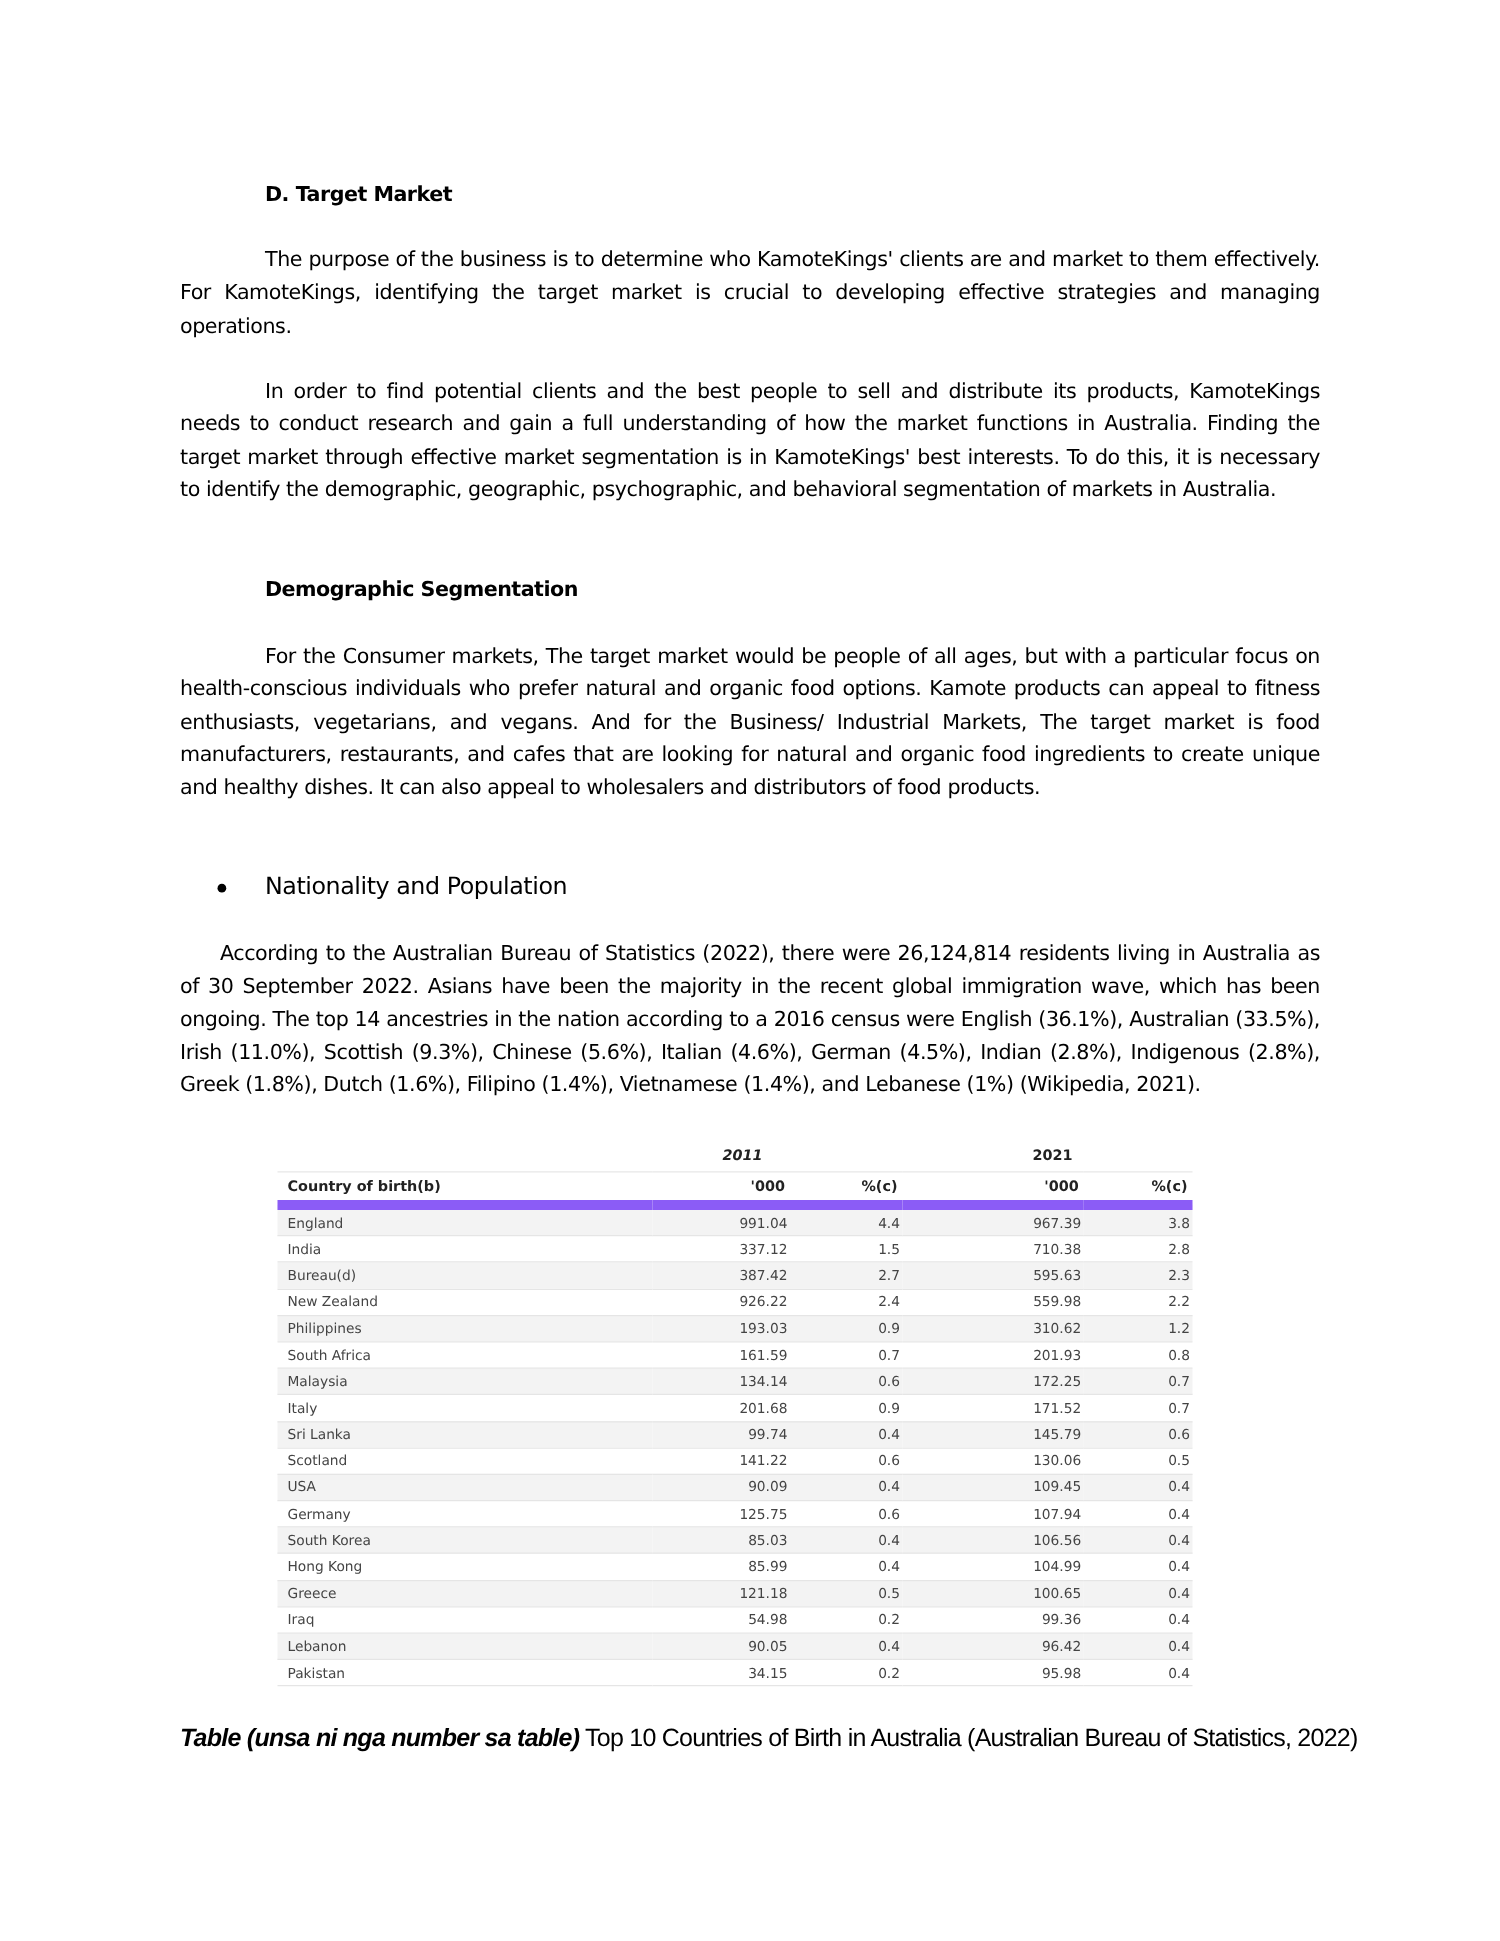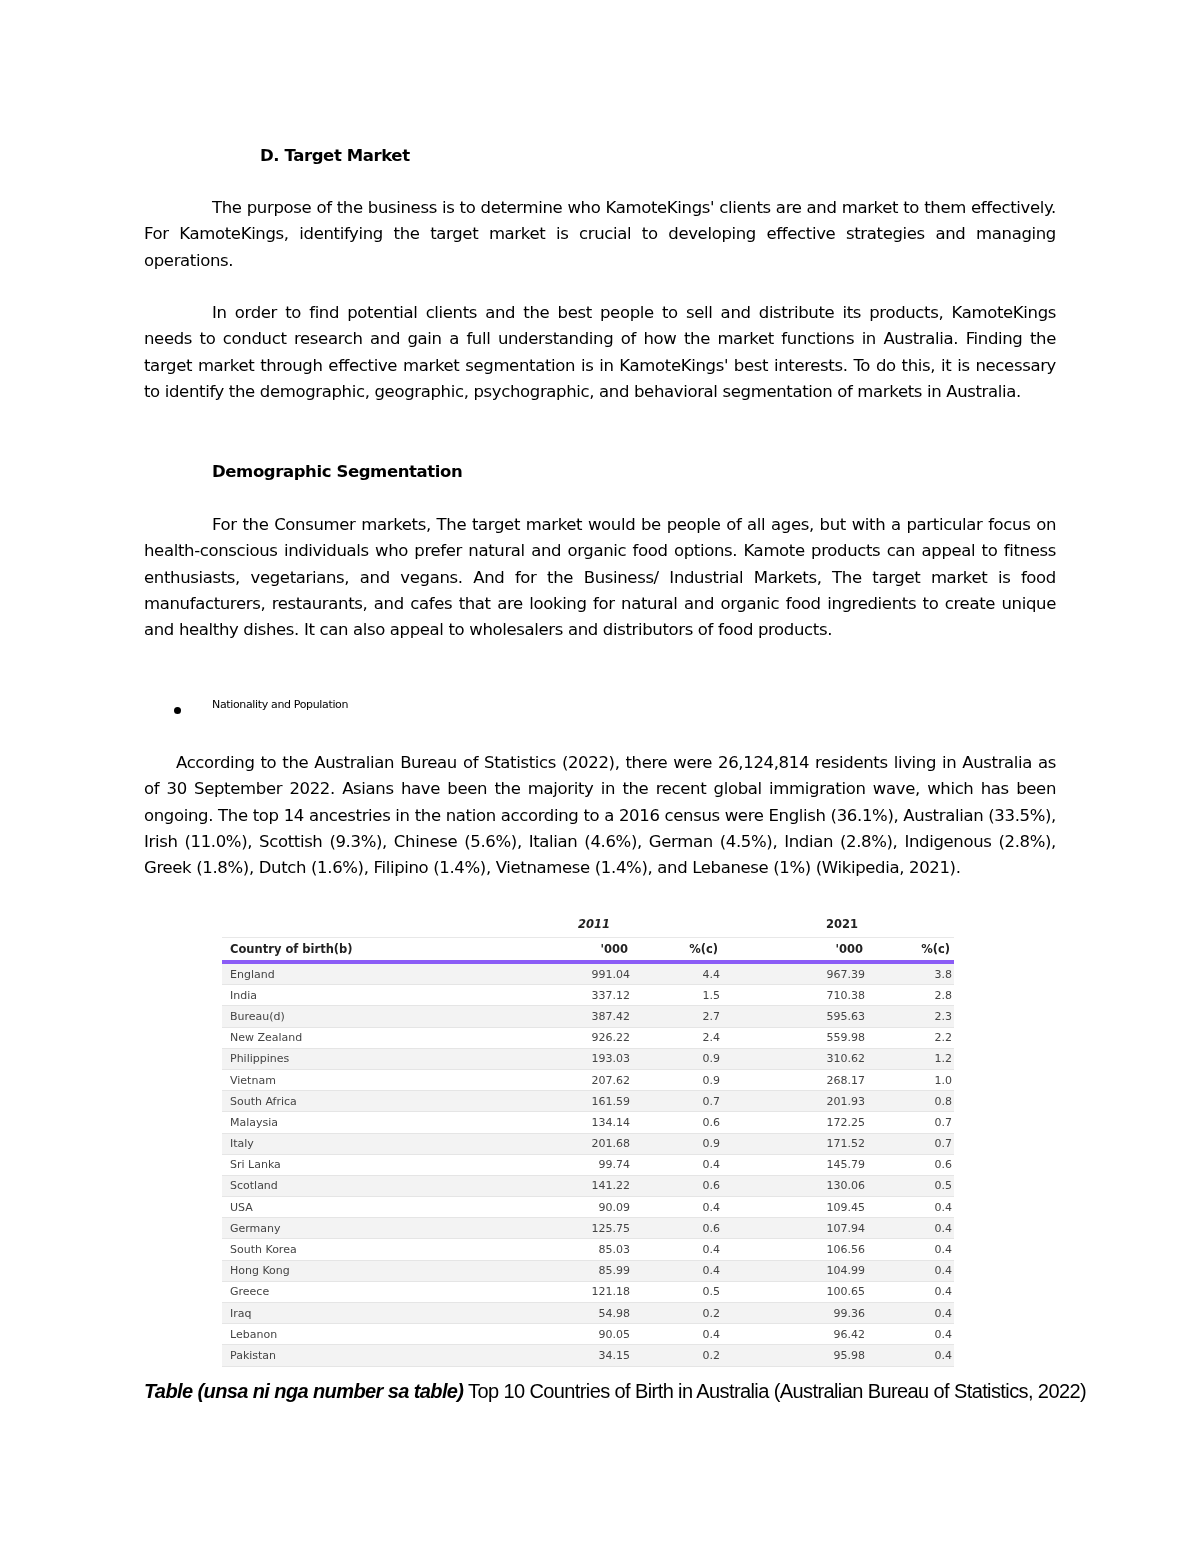--- a/index.html
+++ b/index.html
@@ -7,47 +7,47 @@
          font-family: "Liberation Sans", sans-serif; color: #000; }
   .page { position: absolute; left: 0; top: 0; width: 1200px; height: 1553px; }
   .body-text { font-family: "DejaVu Sans", sans-serif; font-size: 16.5px; letter-spacing: -0.35px;
                line-height: 26.3px; text-align: justify; position: absolute; left: 144px; width: 912px; }
   .heading { position: absolute; font-family: "DejaVu Sans", sans-serif; font-weight: bold;
              font-size: 16.5px; letter-spacing: -0.4px; }
   .indent { text-indent: 68px; }
   .indent-small { text-indent: 32px; }
   .bullet { position: absolute; left: 174px; top: 698px; font-size: 16px; font-family: "DejaVu Sans", sans-serif; }
   .bullet-dot { display: inline-block; width: 7px; height: 7px; background: #000; border-radius: 50%; position: absolute; left: 0; top: 9px; }
-  .bullet-label { position: absolute; left: 38px; top: 0; white-space: nowrap; letter-spacing: -0.35px; font-size: 11px; }
+  .bullet-label { position: absolute; left: 38px; top: 0; white-space: nowrap; letter-spacing: -0.35px; font-size: 19px; }
 
   .tbl-wrap { position: absolute; left: 222px; top: 912px; width: 732px; font-family: "DejaVu Sans", sans-serif; }
   .tbl-years { position: relative; height: 25px; font-weight: bold; font-size: 11.5px; color: #222; }
   .tbl-years span { position: absolute; top: 5px; }
   table { border-collapse: collapse; width: 732px; font-size: 11px; color: #444; }
   thead th { font-weight: bold; color: #222; font-size: 11.5px; height: 22px; padding: 0 4px;
-             border-top: 1px solid #e8e8e8; border-bottom: 4px solid #8b5cf6; }
+             border-top: 1px solid #e8e8e8; border-bottom: 8px solid #8b5cf6; }
   thead th.c { text-align: left; padding-left: 8px; }
   thead th.n { text-align: right; }
   tbody td { height: 20.2px; padding: 0 2px; border-bottom: 1px solid #e5e5e5; }
   tbody tr:nth-child(odd) td { background: #f3f3f3; }
   tbody tr:nth-child(even) td { background: #ffffff; }
   td.c { text-align: left; padding-left: 8px; }
   td.n { text-align: right; }
   col.c1 { width: 300px; } col.c2 { width: 110px; } col.c3 { width: 90px; } col.c4 { width: 145px; } col.c5 { width: 87px; }
 
   .caption { position: absolute; left: 144px; top: 1380px; white-space: nowrap;
              font-family: "Liberation Sans", sans-serif; font-size: 20px; letter-spacing: -0.6px; }
   .caption b { font-style: italic; }
 </style>
 </head>
 <body>
 
 <div class="page">
 
-  <div class="heading" style="left:212px; top:146px;margin-left:48px;">D. Target Market</div>
+  <div class="heading" style="left:212px; top:146px;">D. Target Market</div>
 
   <p class="body-text indent" style="top:195px; margin:0;">The purpose of the business is to determine who KamoteKings' clients are and market to them effectively. For KamoteKings, identifying the target market is crucial to developing effective strategies and managing operations.</p>
 
   <p class="body-text indent" style="top:300px; margin:0;">In order to find potential clients and the best people to sell and distribute its products, KamoteKings needs to conduct research and gain a full understanding of how the market functions in Australia. Finding the target market through effective market segmentation is in KamoteKings' best interests. To do this, it is necessary to identify the demographic, geographic, psychographic, and behavioral segmentation of markets in Australia.</p>
 
   <div class="heading" style="left:212px; top:462px;">Demographic Segmentation</div>
 
   <p class="body-text indent" style="top:512px; margin:0;">For the Consumer markets, The target market would be people of all ages, but with a particular focus on health-conscious individuals who prefer natural and organic food options. Kamote products can appeal to fitness enthusiasts, vegetarians, and vegans. And for the Business/ Industrial Markets, The target market is food manufacturers, restaurants, and cafes that are looking for natural and organic food ingredients to create unique and healthy dishes. It can also appeal to wholesalers and distributors of food products.</p>
 
   <div class="bullet">
@@ -109,27 +109,20 @@
             <td class="n">2.2</td>
           </tr>
           <tr>
             <td class="c">Philippines</td>
             <td class="n">193.03</td>
             <td class="n">0.9</td>
             <td class="n">310.62</td>
             <td class="n">1.2</td>
           </tr>
           <tr>
-            <td class="c">Vietnam</td>
-            <td class="n">207.62</td>
-            <td class="n">0.9</td>
-            <td class="n">268.17</td>
-            <td class="n">1.0</td>
-          </tr>
-          <tr>
             <td class="c">South Africa</td>
             <td class="n">161.59</td>
             <td class="n">0.7</td>
             <td class="n">201.93</td>
             <td class="n">0.8</td>
           </tr>
           <tr>
             <td class="c">Malaysia</td>
             <td class="n">134.14</td>
             <td class="n">0.6</td>

